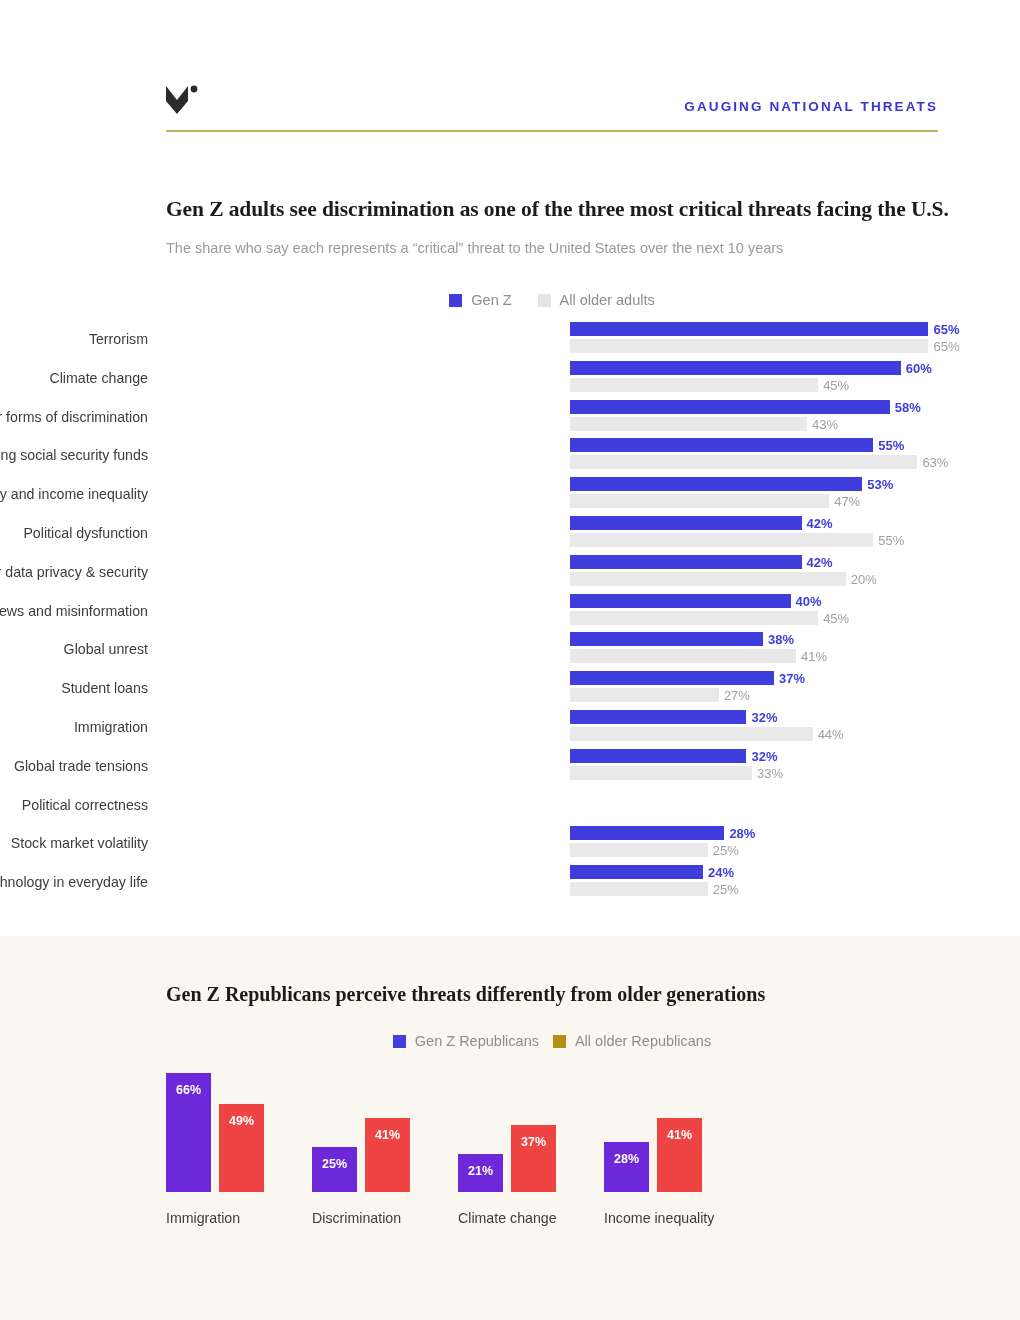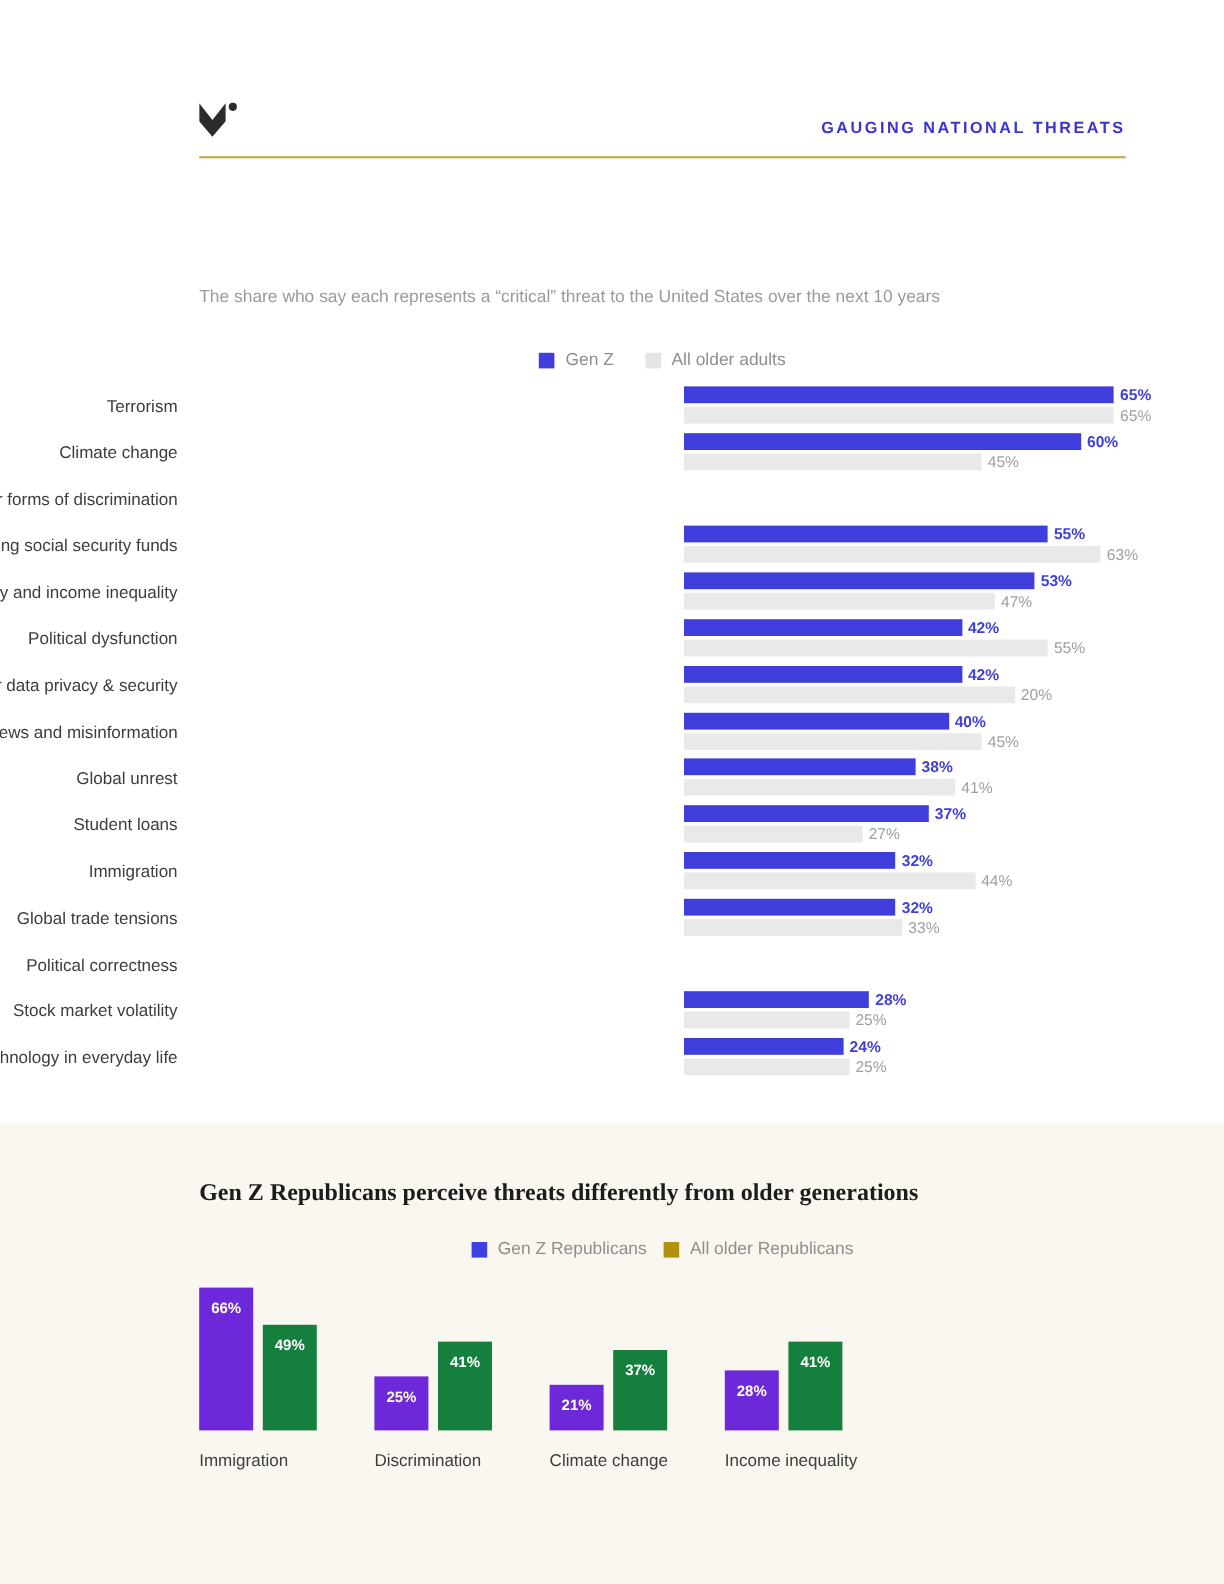--- a/index.html
+++ b/index.html
@@ -173,21 +173,21 @@
     height: 126px;
     display: flex;
     align-items: flex-end;
     gap: 8px;
   }
   .col {
     width: 45px;
     position: relative;
   }
   .col.gold { background: #6d28d9; }
-  .col.blue { background: #15803d; }
+  .col.blue { background: #ef4444; }
   .col-val {
     position: absolute;
     left: 0; right: 0; top: 10px;
     text-align: center;
     font-size: 12.5px;
     font-weight: bold;
     color: #ffffff;
   }
   .col-cat {
     margin-top: 18px;
@@ -208,20 +208,21 @@
   <div class="header">
     <div class="logo">
       <svg viewBox="0 0 46 36" width="46" height="36" aria-hidden="true">
         <polygon points="0,2 0,17 11,30 22,17 22,2 11,16" fill="#2b2b2b"></polygon>
         <circle cx="28" cy="5" r="3.4" fill="#2b2b2b"></circle>
       </svg>
     </div>
     <div class="kicker">GAUGING NATIONAL THREATS</div>
   </div>
 
+  <div class="chart-title">Gen Z adults see discrimination as one of the three most critical threats facing the U.S.</div>
   <div class="chart-sub">The share who say each represents a “critical” threat to the United States over the next 10 years</div>
 
   <div class="legend1">
     <div class="leg-item">
       <span class="leg-swatch" style="background:#3f3edc"></span>
       <span class="leg-label">Gen Z</span>
     </div>
     <div class="leg-item">
       <span class="leg-swatch" style="background:#e4e4e4"></span>
       <span class="leg-label">All older adults</span>
@@ -246,20 +247,28 @@
           <div class="bar genz" style="width: 330.857px;">
             <span class="bar-val">60%</span>
           </div>
           <div class="bar older" style="width: 248.143px;">
             <span class="bar-val">45%</span>
           </div>
         </div>
       </div>
       <div class="bar-row">
         <div class="bar-cat">Racism, sexism, and other forms of discrimination</div>
+        <div class="bar-track">
+          <div class="bar genz" style="width: 319.829px;">
+            <span class="bar-val">58%</span>
+          </div>
+          <div class="bar older" style="width: 237.114px;">
+            <span class="bar-val">43%</span>
+          </div>
+        </div>
       </div>
       <div class="bar-row">
         <div class="bar-cat">The national debt and declining social security funds</div>
         <div class="bar-track">
           <div class="bar genz" style="width: 303.286px;">
             <span class="bar-val">55%</span>
           </div>
           <div class="bar older" style="width: 347.4px;">
             <span class="bar-val">63%</span>
           </div>

